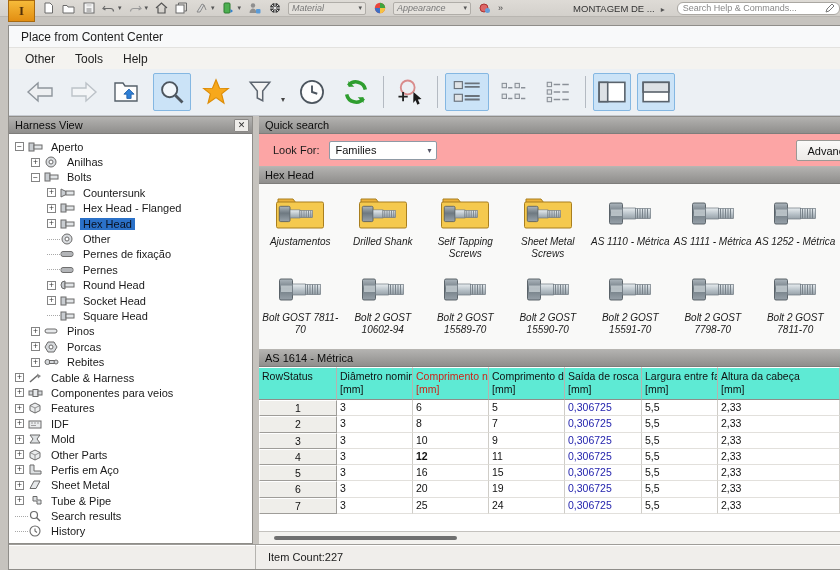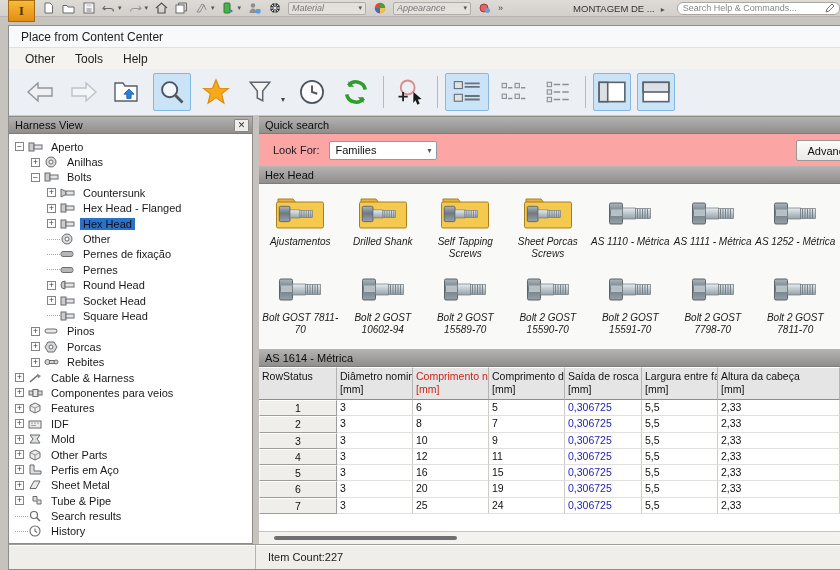--- a/index.html
+++ b/index.html
@@ -55,21 +55,21 @@
   #family-grid { height:166px; background:#f9f9f8; border-bottom:1px solid #b7b5b1; overflow:hidden; flex:none; padding-top:4px; }
   .fam-row { display:flex; }
   .fam-item { width:82.5px; flex:none; display:flex; flex-direction:column; align-items:center; font-size:10px; color:#1a1a1a; text-align:center; line-height:11.5px; }
   .fam-ico { height:46px; display:flex; align-items:flex-end; justify-content:center; }
   .fam-lbl { margin-top:2px;font-style:italic; }
   .fam-row.r2 { margin-top:5px; }
   .fam-row.r3 { margin-top:6px; }
 
   #table-wrap { flex:1; background:#fff; display:flex; flex-direction:column; overflow:hidden; }
   #thead { display:flex; height:33px; flex:none; }
-  .th { flex:none; background:#e5e5e5; border-right:1px solid #b5b3af; border-bottom:1px solid #8f8d89; border-top:1px solid #fff; padding:2px 3px 0 3px; font-size:10.5px; color:#111; overflow:hidden; white-space:nowrap; line-height:13px; }
+  .th { flex:none; background:#5eead4; border-right:1px solid #b5b3af; border-bottom:1px solid #8f8d89; border-top:1px solid #fff; padding:2px 3px 0 3px; font-size:10.5px; color:#111; overflow:hidden; white-space:nowrap; line-height:13px; }
   .th.red { color:#cc2418; }
   .tbody { flex:1; overflow:hidden; }
   .dr { display:flex; height:16.3px; font-size:10.5px; color:#111; }
   .td-status { width:78px; flex:none; background:#efeeea; border-right:1px solid #9f9d99; border-bottom:1px solid #9f9d99; border-top:1px solid #fff; border-left:1px solid #fff; text-align:center; line-height:15px; }
   .td { flex:none; padding:1px 3px; border-right:1px solid #cfcdc8; border-bottom:1px solid #e2e0dc; overflow:hidden; white-space:nowrap; }
   .td.blue { color:#2424ad; }
   #hscroll { height:13px; background:#f3f2ef; border-top:1px solid #c4c2be; position:relative; flex:none; }
   #hscroll-thumb { position:absolute; left:15px; top:4px; width:183px; height:4px; background:#6f6f6f; border-radius:2px; }
 
   #status-bar { height:25px; background:#f0eeeb; border-top:1px solid #9f9d99; box-shadow:inset 0 1px 0 #fff; display:flex; align-items:center; flex:none; }
@@ -652,21 +652,21 @@
                     <path d="M5 7 h15 l3 4 H5z" fill="#edb23c" stroke="#a97f1f"></path>
                     <rect x="3.5" y="10" width="47" height="26" rx="1.5" fill="#f5c94e" stroke="#a97f1f"></rect>
                     <g transform="translate(4,8) scale(0.9)">
                       <path d="M4 7 h9 q1.5 0 1.5 1.5 v14 q0 1.5 -1.5 1.5 H4 q-1.5 0 -1.5-1.5 v-14 Q2.5 7 4 7z" fill="url(#gh)" stroke="#4f585f" stroke-width="0.9"></path>
                       <rect x="14.5" y="11" width="11" height="9" fill="url(#gs)" stroke="#6e7880" stroke-width="0.7"></rect>
                       <rect x="25.5" y="11.5" width="14" height="8" fill="url(#gs)" stroke="#6e7880" stroke-width="0.7"></rect>
                       <path d="M27.5 11.5v8M30 11.5v8M32.5 11.5v8M35 11.5v8M37.5 11.5v8" stroke="#78828a" stroke-width="1"></path>
                     </g>
                   </svg>
                 </div>
-                <div class="fam-lbl">Sheet Porcas Screws</div>
+                <div class="fam-lbl">Sheet Metal Screws</div>
               </div>
               <div class="fam-item">
                 <div class="fam-ico">
                   <svg width="46" height="38" viewBox="0 0 46 38">
                     <path d="M4 7 h10 q1.5 0 1.5 1.5 v18 q0 1.5 -1.5 1.5 H4 q-1.5 0 -1.5-1.5 v-18 Q2.5 7 4 7z" fill="url(#gh)" stroke="#4f585f" stroke-width="0.9"></path>
                     <rect x="4" y="13.5" width="11" height="6.5" fill="#cdd5da" opacity="0.75"></rect>
                     <rect x="15.5" y="12" width="13" height="11" fill="url(#gs)" stroke="#6e7880" stroke-width="0.7"></rect>
                     <rect x="28.5" y="12.5" width="15" height="10" fill="url(#gs)" stroke="#6e7880" stroke-width="0.7"></rect>
                     <path d="M30.5 12.5v10M33 12.5v10M35.5 12.5v10M38 12.5v10M40.5 12.5v10" stroke="#78828a" stroke-width="1"></path>
                   </svg>
@@ -923,21 +923,21 @@
                 <div class="td" style="width: 76px;">3</div>
                 <div class="td" style="width: 76px;">10</div>
                 <div class="td" style="width: 76px;">9</div>
                 <div class="td blue" style="width: 77px;">0,306725</div>
                 <div class="td" style="width: 76px;">5,5</div>
                 <div class="td" style="flex: 1 1 0%;">2,33</div>
               </div>
               <div class="dr">
                 <div class="td-status" style="width: 78px;">4</div>
                 <div class="td" style="width: 76px;">3</div>
-                <div class="td" style="width: 76px;">12</div>
+                <div class="td" style="width: 76px; font-weight: bold;">12</div>
                 <div class="td" style="width: 76px;">11</div>
                 <div class="td blue" style="width: 77px;">0,306725</div>
                 <div class="td" style="width: 76px;">5,5</div>
                 <div class="td" style="flex: 1 1 0%;">2,33</div>
               </div>
               <div class="dr">
                 <div class="td-status" style="width: 78px;">5</div>
                 <div class="td" style="width: 76px;">3</div>
                 <div class="td" style="width: 76px;">16</div>
                 <div class="td" style="width: 76px;">15</div>

